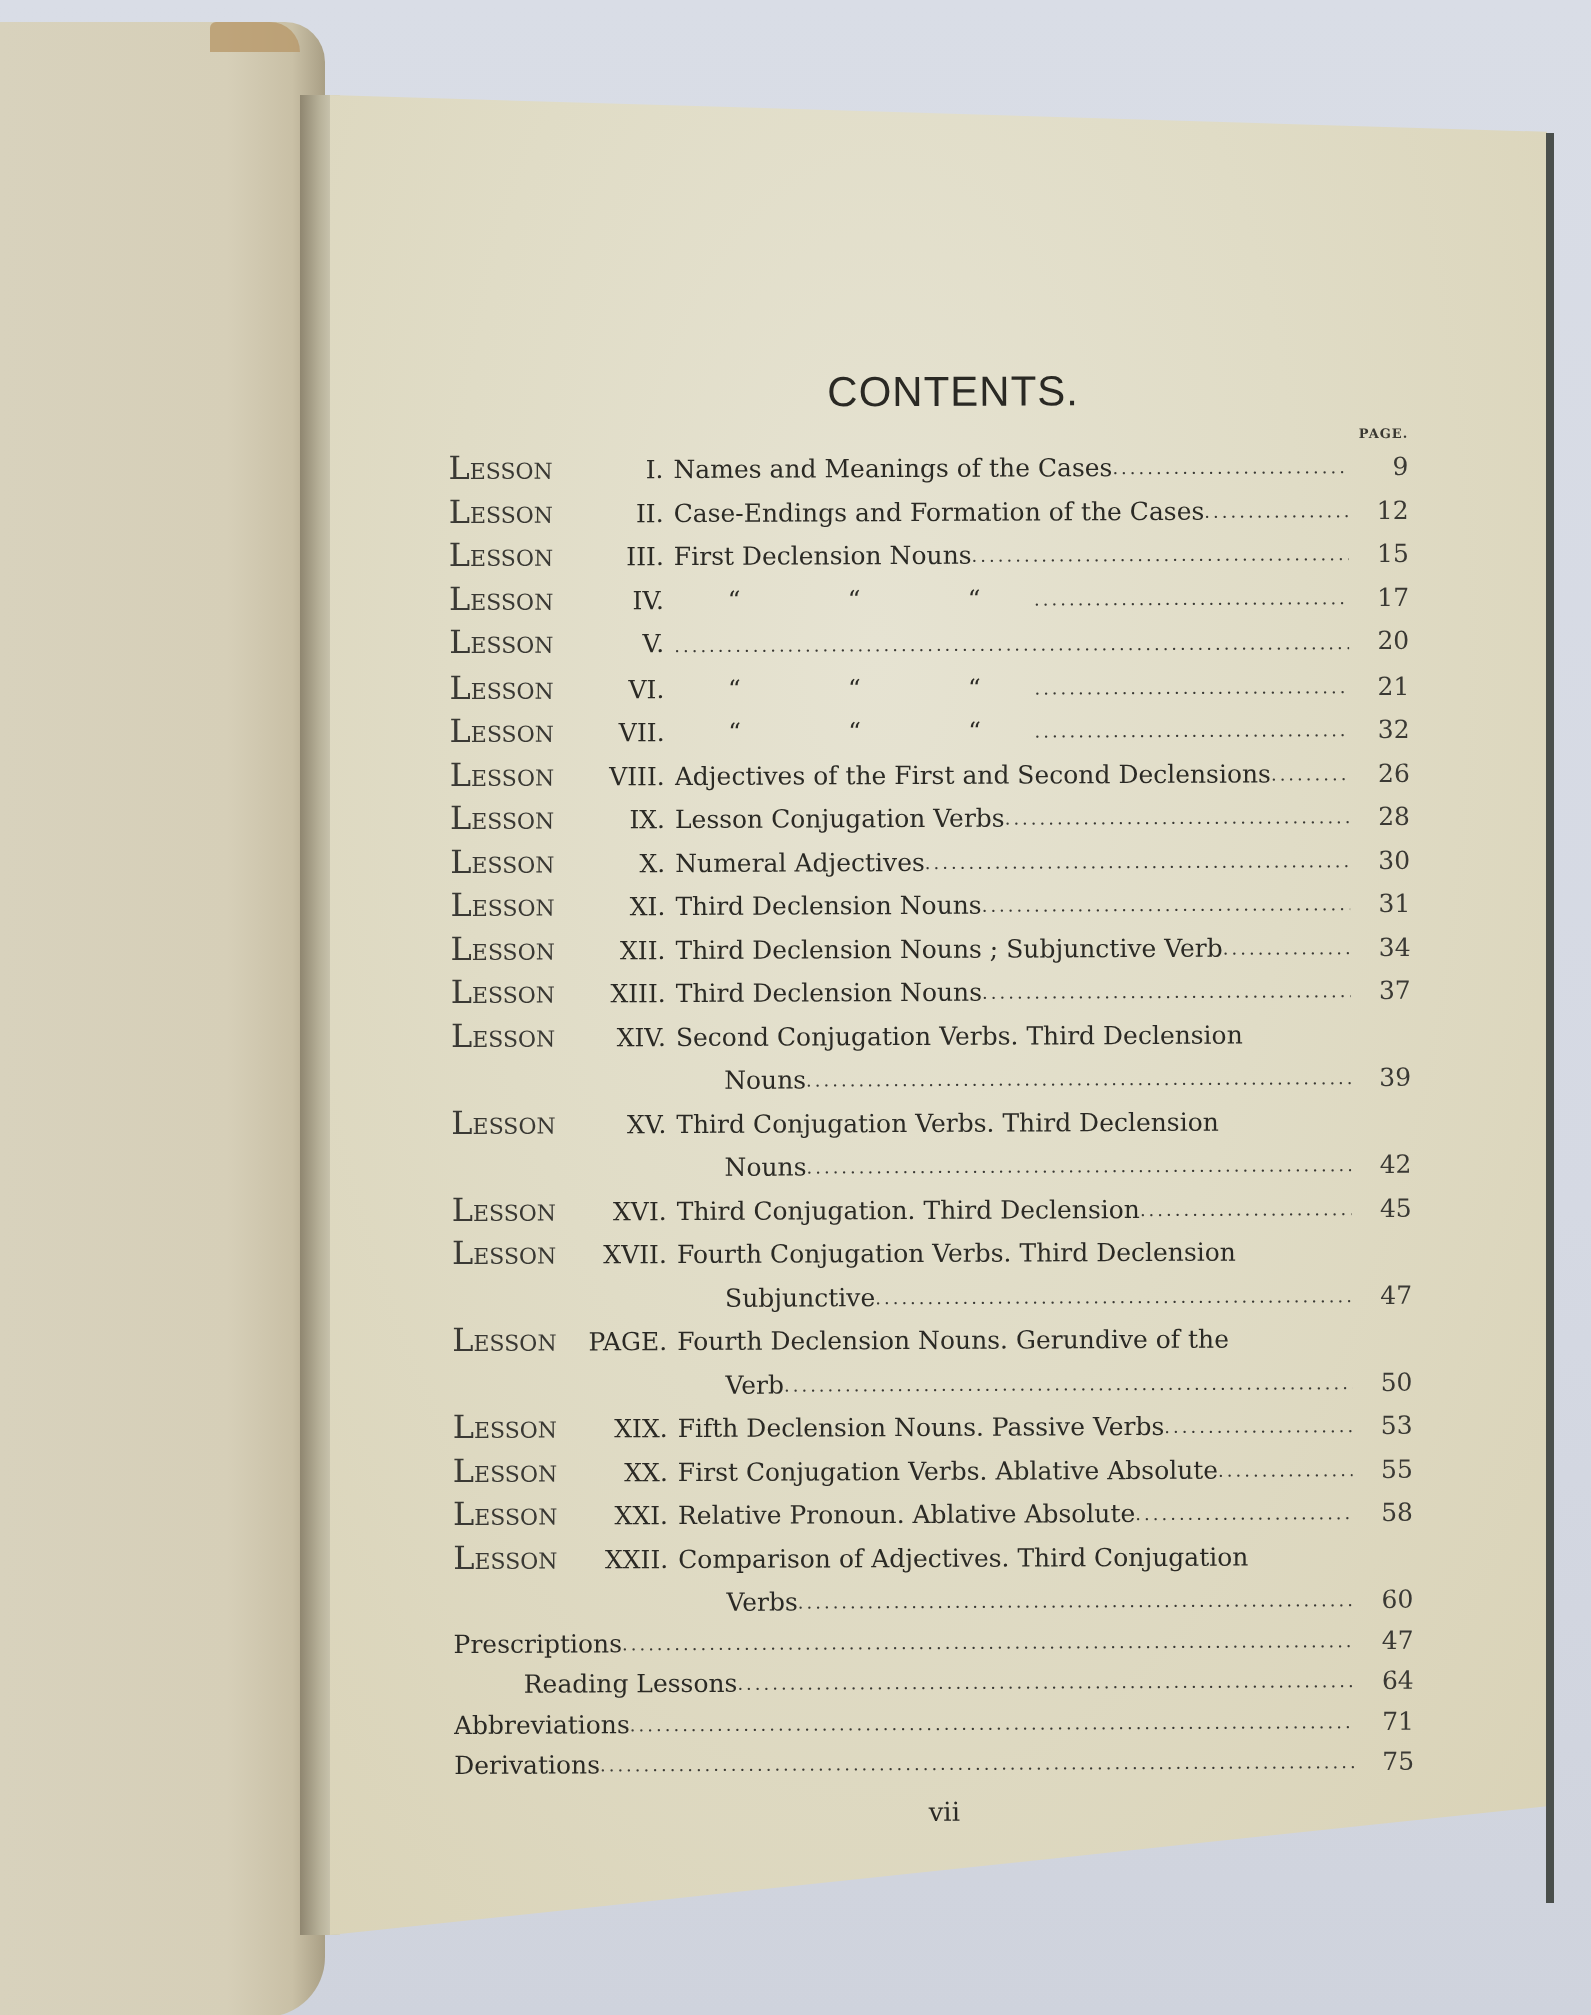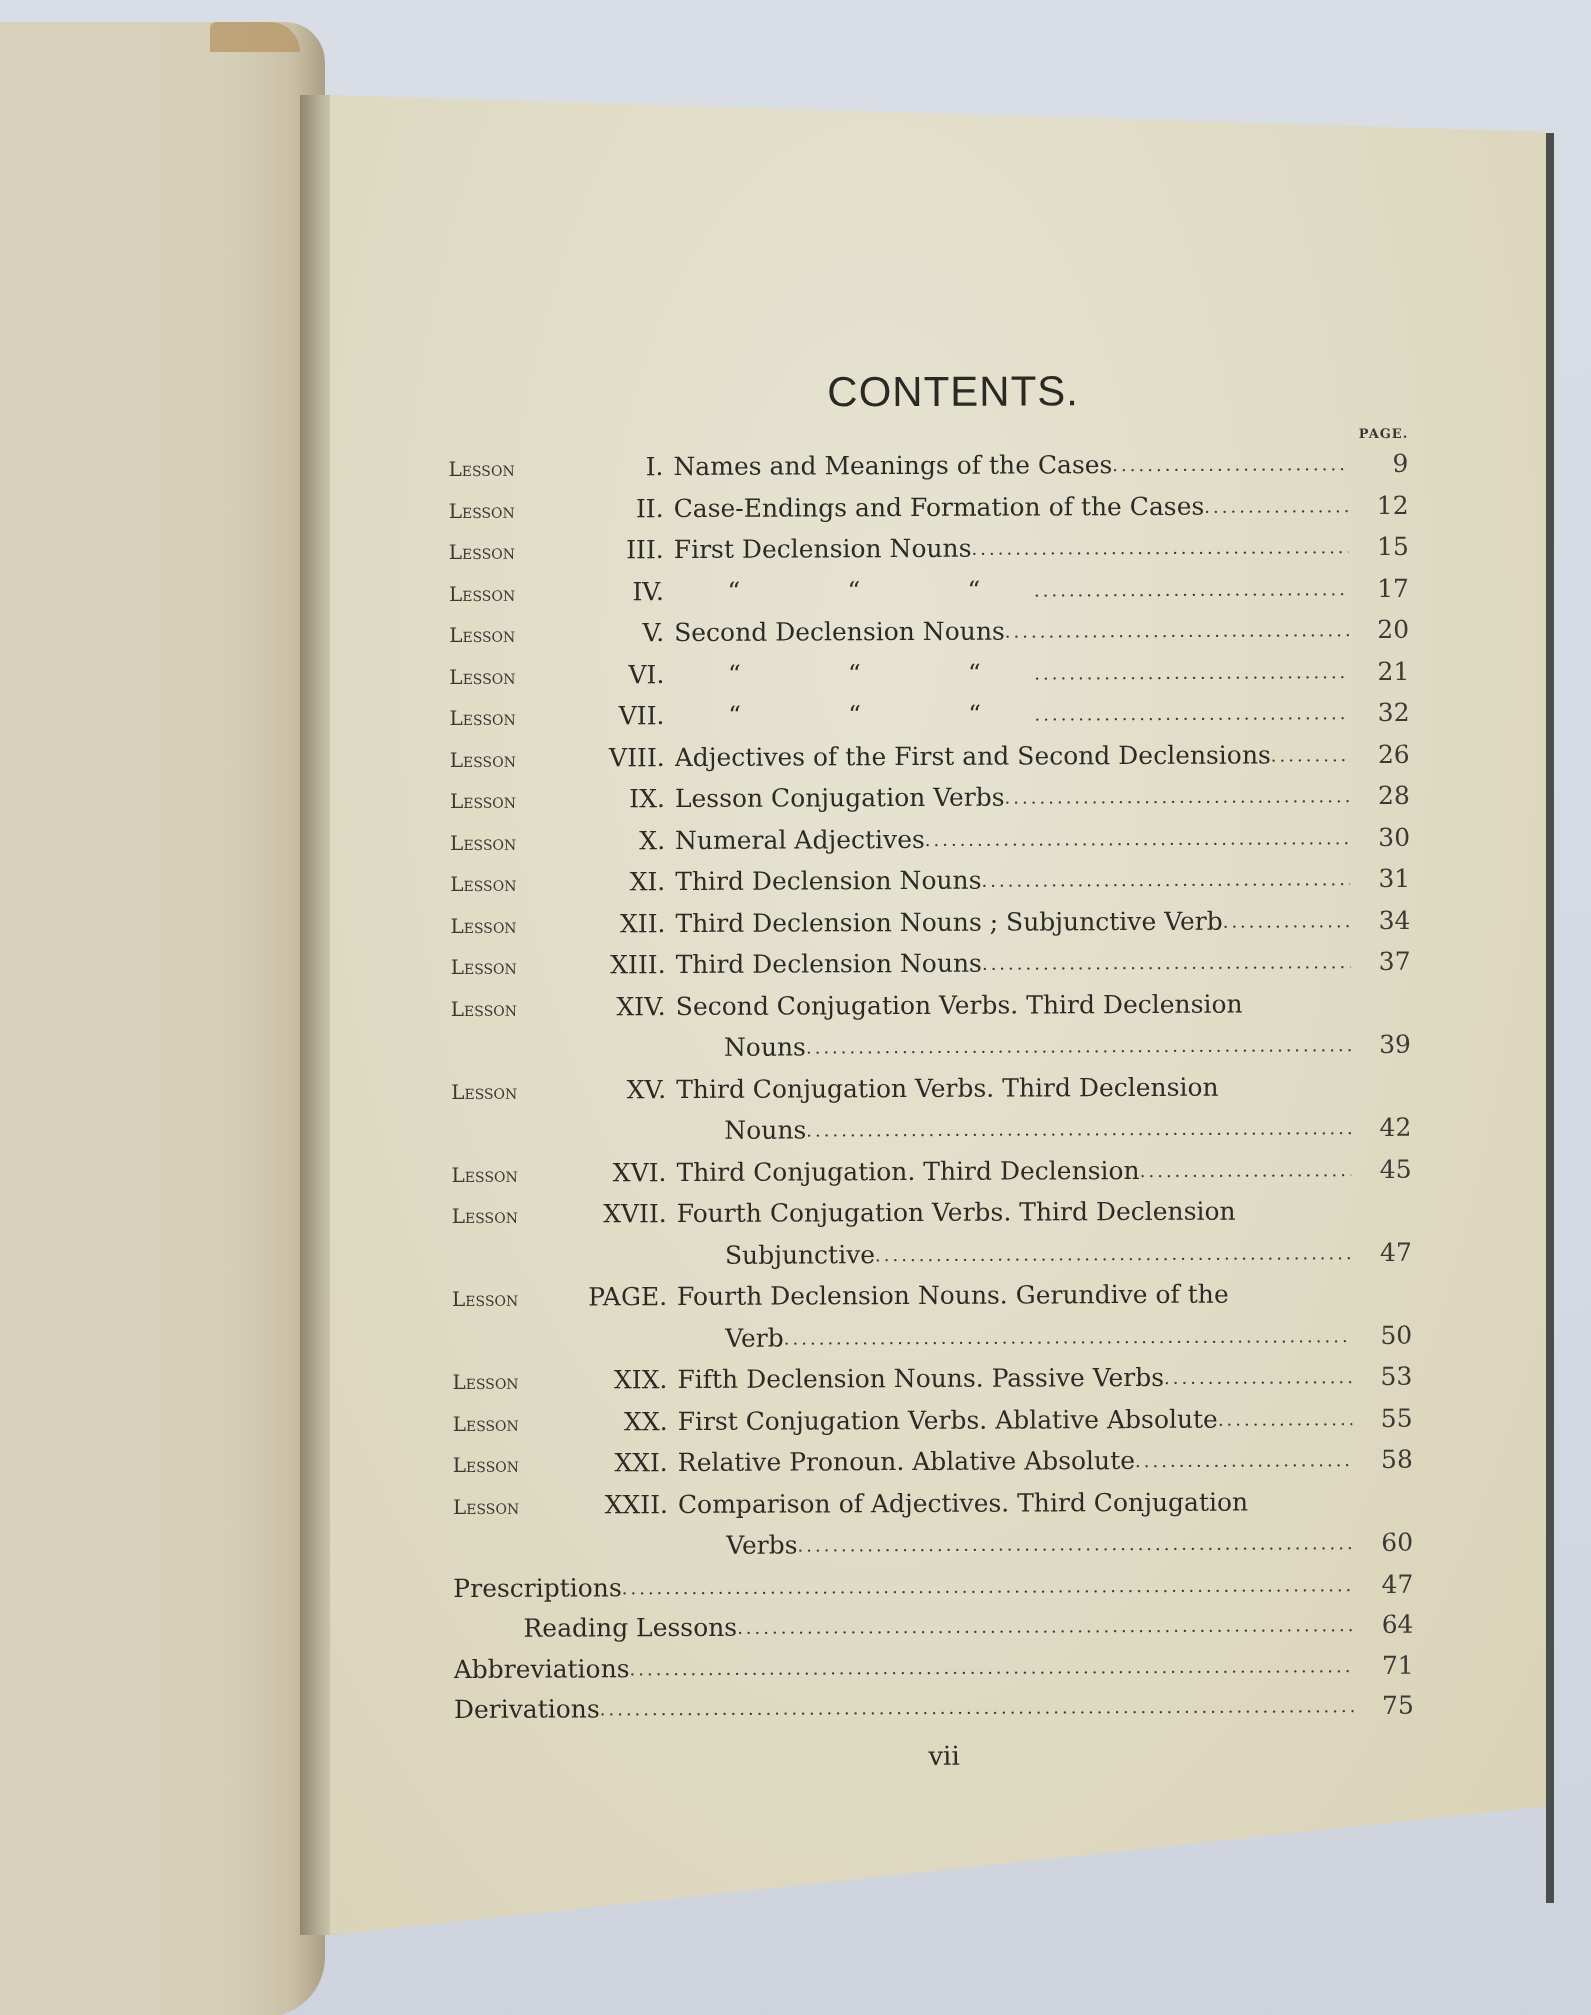--- a/index.html
+++ b/index.html
@@ -43,21 +43,21 @@
     }
     .page-head {
       text-align: right; font-size: 13px; font-weight: bold; letter-spacing: 1px;
       height: 18px; padding-right: 0; color: #3a3832;
     }
     .row {
       display: flex; align-items: baseline; font-size: 25px; line-height: 40.5px;
       white-space: nowrap;
     }
     .row .lesson {
-      width: 95px; font-variant: small-caps; font-size: 20px; color: #3a3934;
+      width: 95px; font-variant: small-caps; font-size: 32px; color: #3a3934;
     }
     .row .num { width: 120px; text-align: right; padding-right: 10px; }
     .row .text { flex: 1; display: flex; overflow: hidden; }
     .row .text .t { flex: none; }
     .row .text .dots {
       flex: 1; overflow: hidden; letter-spacing: 3px; color: #3a3934; font-size: 18px;
     }
     .row .pg { width: 60px; text-align: right; color: #3a3934; }
     .row.cont .lesson, .row.cont .num { visibility: hidden; }
     .row.cont .text { padding-left: 48px; }
@@ -113,21 +113,20 @@
         <span class="text">
           <span class="t"><span class="ditto">“</span><span class="ditto">“</span><span class="ditto">“</span></span>
           <span class="dots">........................................................................................................................</span>
         </span>
         <span class="pg">17</span>
       </div>
       <div class="row">
         <span class="lesson">Lesson</span>
         <span class="num">V.</span>
         <span class="text">
-          <span class="t">Second Declension Nouns</span>
           <span class="dots">........................................................................................................................</span>
         </span>
         <span class="pg">20</span>
       </div>
       <div class="row">
         <span class="lesson">Lesson</span>
         <span class="num">VI.</span>
         <span class="text">
           <span class="t"><span class="ditto">“</span><span class="ditto">“</span><span class="ditto">“</span></span>
           <span class="dots">........................................................................................................................</span>

